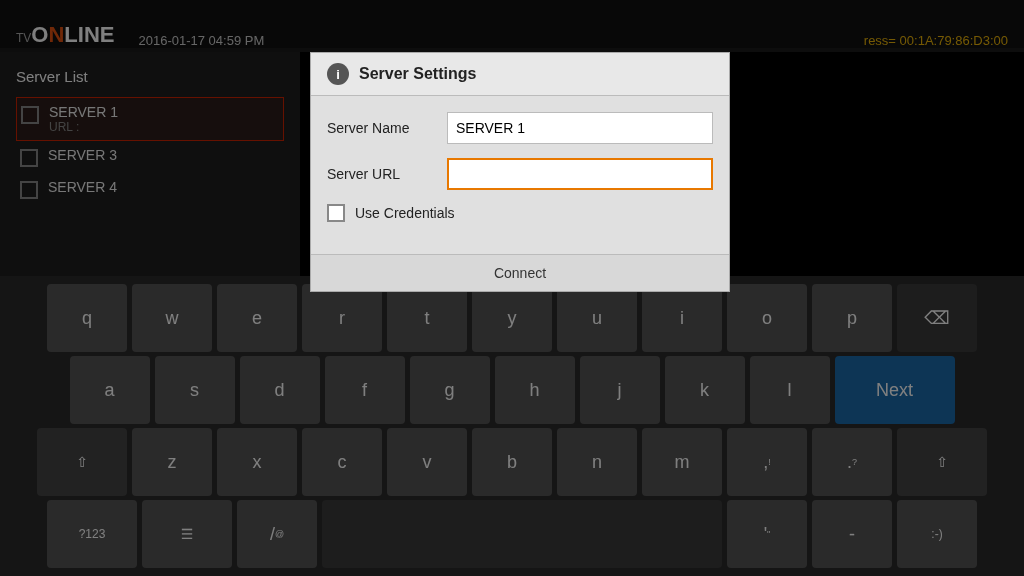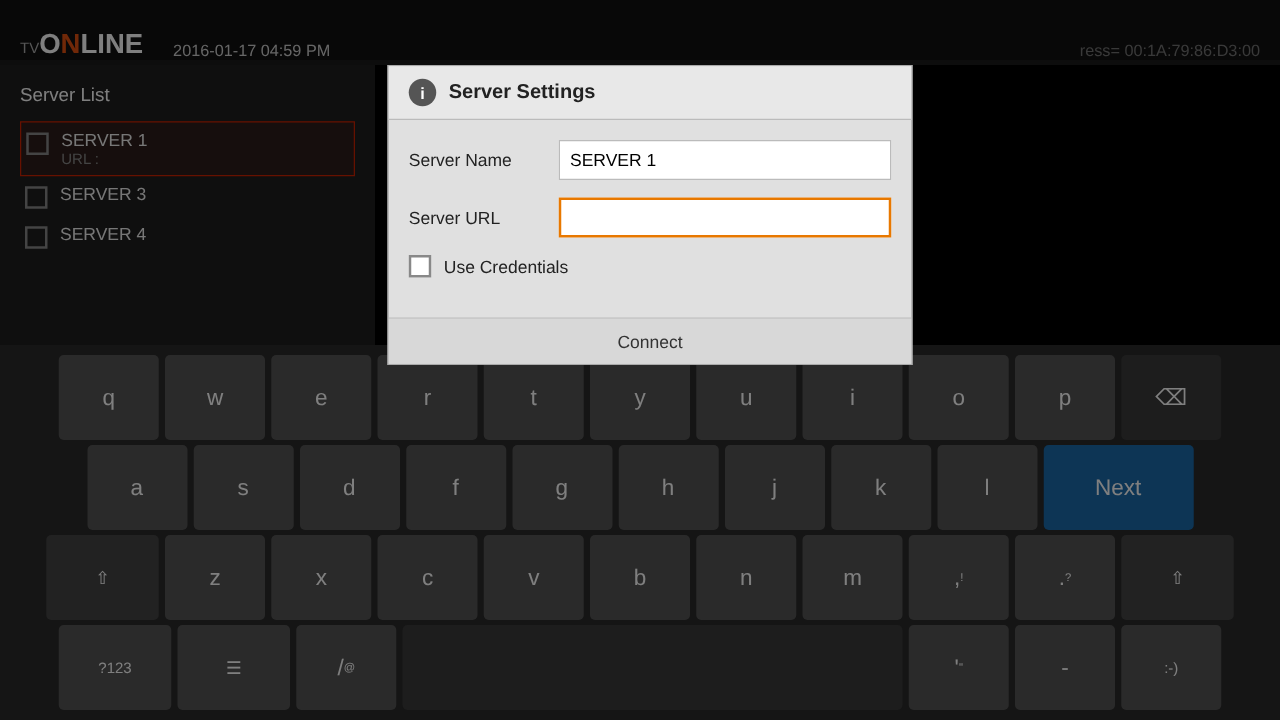--- a/index.html
+++ b/index.html
@@ -40,21 +40,21 @@
     }
     .logo-online span {
       color: #e05010;
     }
     .top-datetime {
       color: #ccc;
       font-size: 13px;
       flex: 1;
     }
     .top-mac {
-      color: #737373;
+      color: #eab308;
       font-size: 13px;
     }
 
     
     .main-area {
       position: absolute;
       top: 52px;
       left: 0;
       right: 0;
       bottom: 300px;

